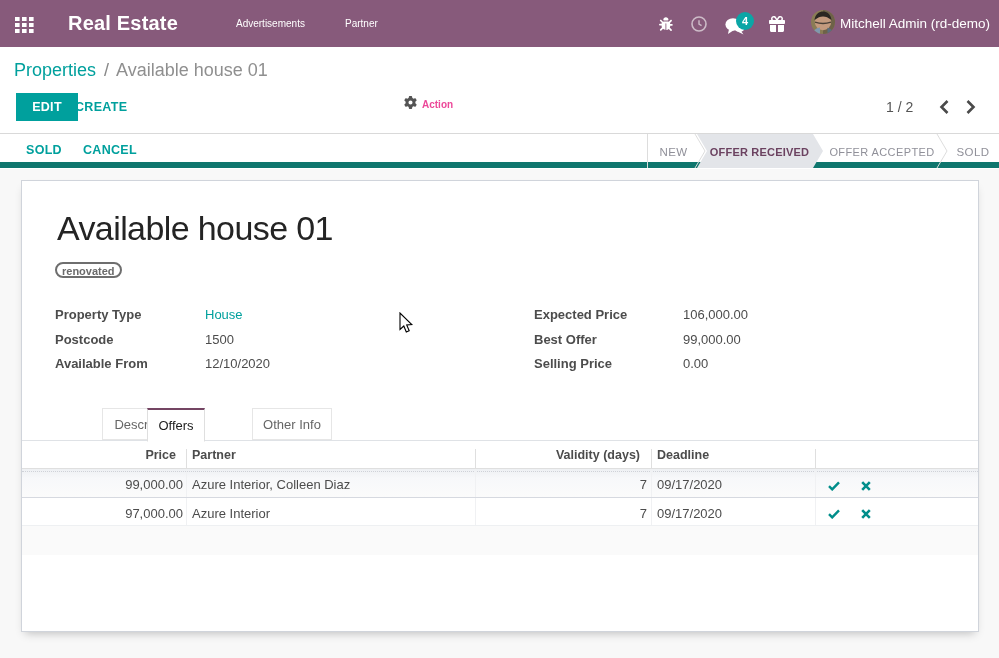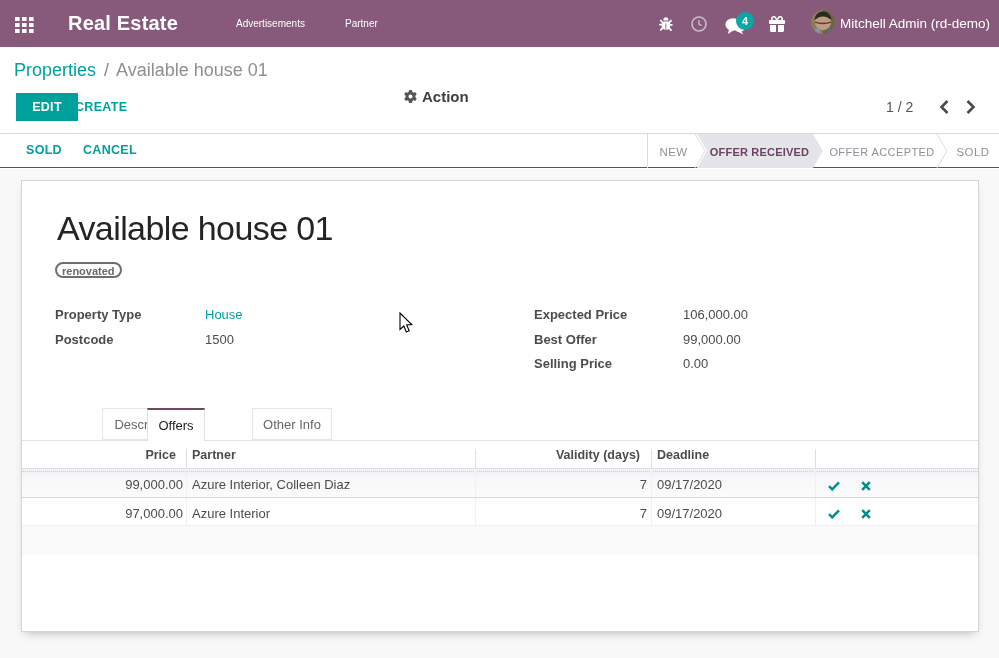--- a/index.html
+++ b/index.html
@@ -12,23 +12,23 @@
 .m2 { left:345px; }
 .ticon { position:absolute; }
 .badge4 { position:absolute; left:736px; top:12px; width:18px; height:18px; border-radius:50%; background:#0ba6a6; color:#fff; font-size:11px; text-align:center; line-height:18px; font-weight:bold; }
 .uname { position:absolute; left:840px; top:0; height:47px; line-height:47px; font-size:13.5px; color:#fff; }
 .crumb { position:absolute; left:14px; top:60px; font-size:18px; }
 .crumb a { color:#00A09D; text-decoration:none;margin-top:32px; }
 .crumb span.sep { color:#888; margin:0 3px; }
 .crumb span.cur { color:#8f8f8f; }
 .btn-edit { position:absolute; left:16px; top:93px; width:62px; height:28px; background:#00A09D; color:#fff; font-size:12.5px; font-weight:bold; text-align:center; line-height:28px; letter-spacing:0.3px; }
 .btn-create { position:absolute; left:75px; top:93px; height:28px; color:#00A09D; font-size:12.5px; font-weight:bold; line-height:28px; letter-spacing:0.3px; }
-.action { position:absolute; left:404px; top:83px; height:28px; line-height:28px; color:#404040; font-size:15px; font-weight:bold; }
+.action { position:absolute; left:404px; top:91px; height:28px; line-height:28px; color:#ec4899; font-size:10px; font-weight:bold; }
 .pager { position:absolute; left:886px; top:93px; height:28px; line-height:28px; color:#545454; font-size:14px; }
-.statusbar { position:absolute; left:0; top:133px; width:999px; height:35px; background:#fff; border-top:1px solid #d9d9d9; border-bottom:1px solid #0f766e; }
+.statusbar { position:absolute; left:0; top:133px; width:999px; height:35px; background:#fff; border-top:1px solid #d9d9d9; border-bottom:6px solid #0f766e; }
 .sb-sold { position:absolute; left:26px; top:0; height:34px; line-height:33px; color:#00A09D; font-weight:bold; font-size:12.5px; letter-spacing:0.3px; }
 .sb-cancel { position:absolute; left:83px; top:0; height:34px; line-height:33px; color:#00A09D; font-weight:bold; font-size:12.5px; letter-spacing:0.3px; }
 .steps { position:absolute; right:0; top:0; }
 .content { position:absolute; left:0; top:169px; width:999px; height:489px; background:#f8f8f8; }
 .sheet { position:absolute; left:21px; top:11px; width:958px; height:452px; background:#fff; border:1px solid #d0d4db; box-shadow:0 5px 9px -4px rgba(0,0,0,0.25); }
 .title { position:absolute; left:35px; top:28px; font-size:34px; letter-spacing:-0.6px; color:#242424; }
 .tag { position:absolute; left:33px; top:81px; height:16px; line-height:14px; border:2px solid #6e6e6e; border-radius:9px; padding:0 5px; font-size:11px; font-weight:bold; color:#6a6a6a; }
 .fgroup { position:absolute; font-size:13px; color:#4c4c4c; }
 .frow { height:24.6px; line-height:24.6px; white-space:nowrap; }
 .flabel { display:inline-block; font-weight:bold; color:#4c4c4c; }
@@ -149,20 +149,21 @@
   </svg>
 </div>
 
 <div class="content">
  <div class="sheet">
   <div class="title">Available house 01</div>
   <div class="tag">renovated</div>
   <div class="fgroup g-left">
     <div class="frow"><span class="flabel">Property Type</span><span class="vlink">House</span></div>
     <div class="frow"><span class="flabel">Postcode</span><span>1500</span></div>
+    <div class="frow"><span class="flabel">Available From</span><span>12/10/2020</span></div>
   </div>
   <div class="fgroup g-right">
     <div class="frow"><span class="flabel">Expected Price</span><span>106,000.00</span></div>
     <div class="frow"><span class="flabel">Best Offer</span><span>99,000.00</span></div>
     <div class="frow"><span class="flabel">Selling Price</span><span>0.00</span></div>
   </div>
   <svg class="cursor" width="17" height="22" viewBox="0 0 17 22">
     <path d="M1 1 L1 17.5 L4.8 14 L7.3 20 L10.2 18.8 L7.7 13 L12.8 12.6 Z" fill="#fff" stroke="#000" stroke-width="1.1"></path>
   </svg>
   <div class="tabs">

